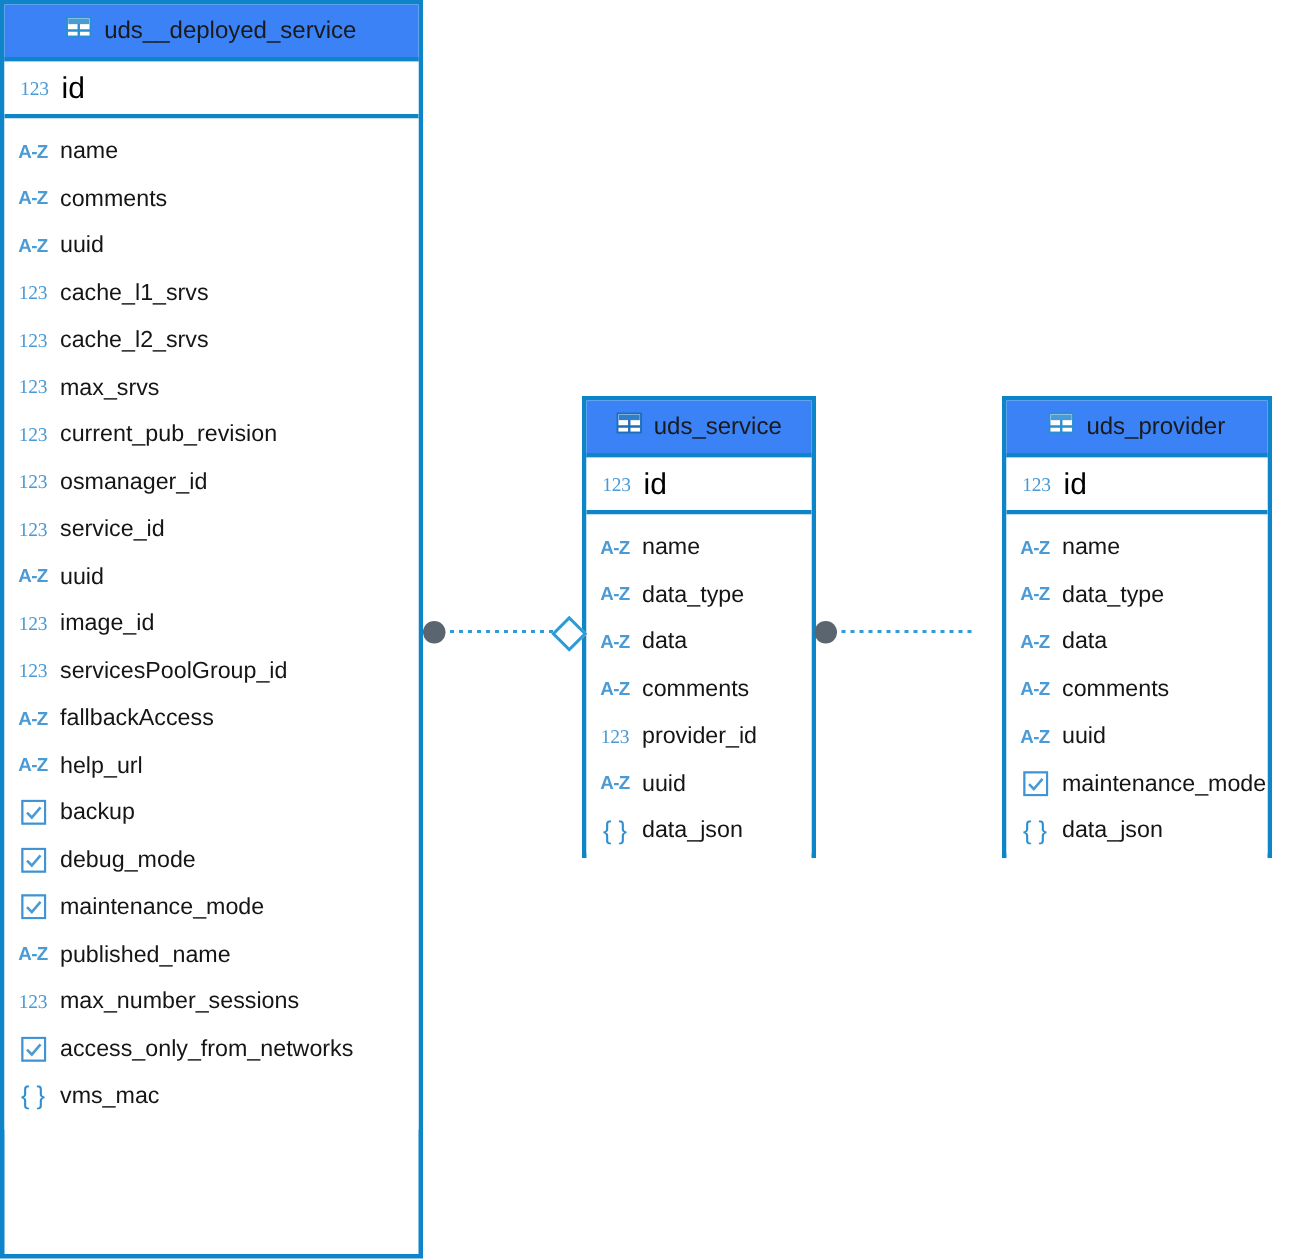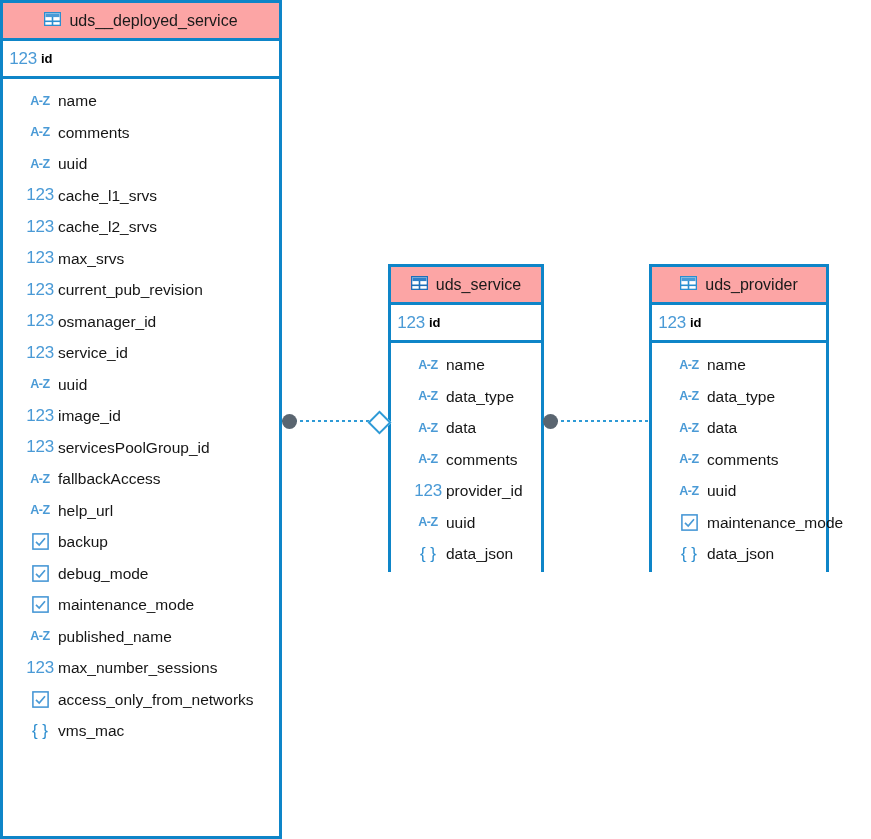--- a/index.html
+++ b/index.html
@@ -27,22 +27,22 @@
     box-sizing: border-box;
     height: 38px;
     display: flex;
     align-items: center;
     justify-content: center;
     gap: 8px;
     font-size: 16px;
     color: #1a1a1a;
     border-bottom: 3px solid #0e85c8;
   }
-  .entity-header.theme-cream { background: #fca5a5; align-items: center; }
-  .entity-header.theme-orange { background: #fca5a5; }
+  .entity-header.theme-cream { background: #3b82f6; align-items: center; }
+  .entity-header.theme-orange { background: #3b82f6; }
 
   .entity-pk {
     box-sizing: border-box;
     height: 38px;
     display: flex;
     align-items: center;
     gap: 7px;
     padding-left: 9px;
     border-bottom: 3px solid #0e85c8;
     background: #ffffff;
@@ -51,41 +51,41 @@
   .entity-fields {
     padding: 6px 0 6px 0;
     background: #ffffff;
   }
 
   .field-row {
     height: 31.5px;
     display: flex;
     align-items: center;
     gap: 7px;
-    padding-left: 26px;
+    padding-left: 8px;
     font-size: 15.5px;
     color: #151515;
     white-space: nowrap;
   }
   .field-name { line-height: 1; }
-  .field-name.pk { font-weight: bold; font-size: 13px; }
+  .field-name.pk { font-weight: normal; font-size: 20px; }
 
   
   .ticon {
     flex: 0 0 auto;
     display: inline-flex;
     align-items: center;
     justify-content: center;
     width: 22px;
     height: 20px;
     color: #3f93d4;
   }
   .ticon-num {
-    font-size: 17px;
-    font-family: Liberation Sans, sans-serif;
+    font-size: 13px;
+    font-family: Liberation Serif, serif;
     color: #4a9ad6;
     letter-spacing: -0.2px;
   }
   .ticon-az {
     font-size: 12.5px;
     font-weight: bold;
     color: #4a9ad6;
     letter-spacing: -0.4px;
   }
   .ticon-json {
@@ -305,21 +305,21 @@
         <span class="ticon ticon-az">A-Z</span>
         <span class="field-name">uuid</span>
       </div>
     <div class="field-row">
         <span class="ticon ticon-json">{&nbsp;}</span>
         <span class="field-name">data_json</span>
       </div>
   </div>
 </div>
 
-<div class="entity" id="entity-2" style="left:649px; top:264px; width:180px; height:308px;">
+<div class="entity" id="entity-2" style="left:668px; top:264px; width:180px; height:308px;">
 
   <div class="entity-header theme-cream">
     <span class="tbl-glyph">
       <svg width="17" height="14" viewBox="0 0 17 14">
         <rect x="0.5" y="0.5" width="16" height="13" fill="#ffffff" stroke="#2a8ed0" stroke-width="1.6"></rect>
         <rect x="1.5" y="1.5" width="14" height="3.6" fill="#4a9ad6"></rect>
         <line x1="8.5" y1="5" x2="8.5" y2="13.5" stroke="#2a8ed0" stroke-width="1.6"></line>
         <line x1="1" y1="9.3" x2="16" y2="9.3" stroke="#2a8ed0" stroke-width="1.6"></line>
       </svg>
     </span>

